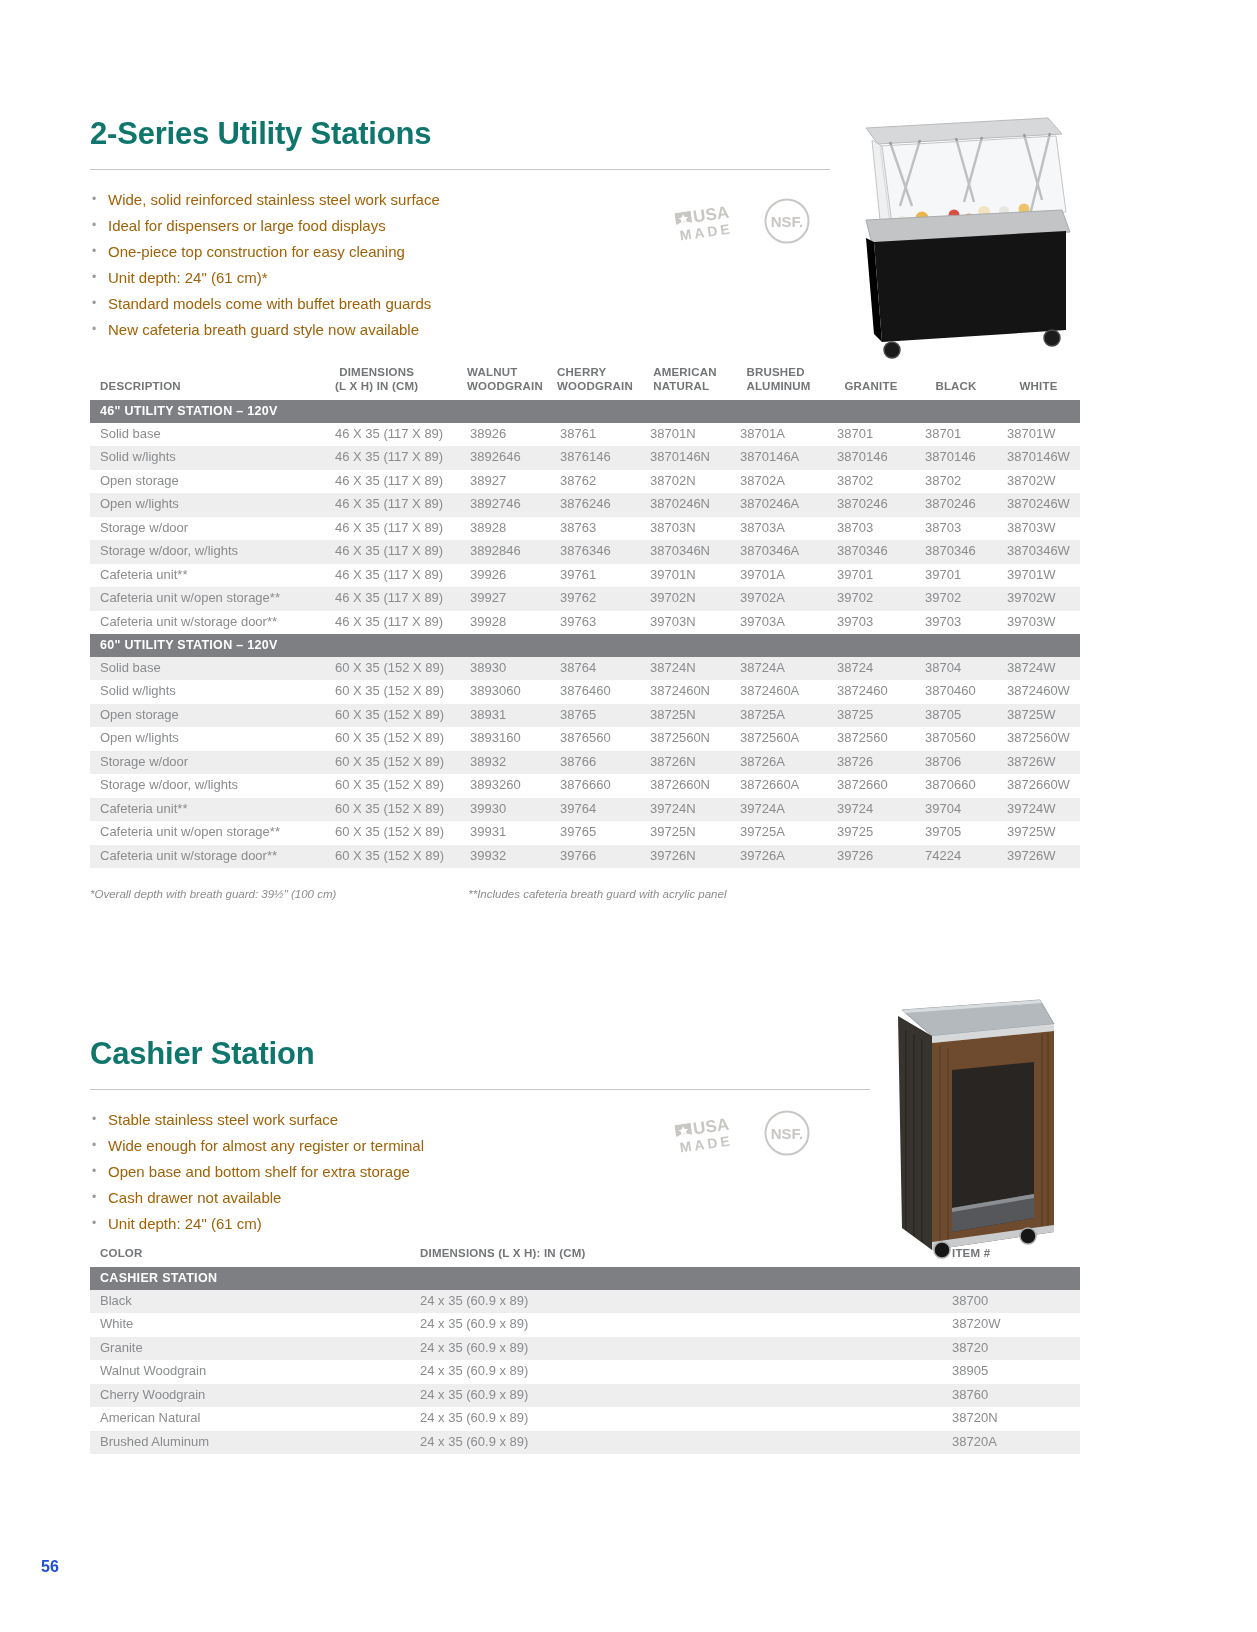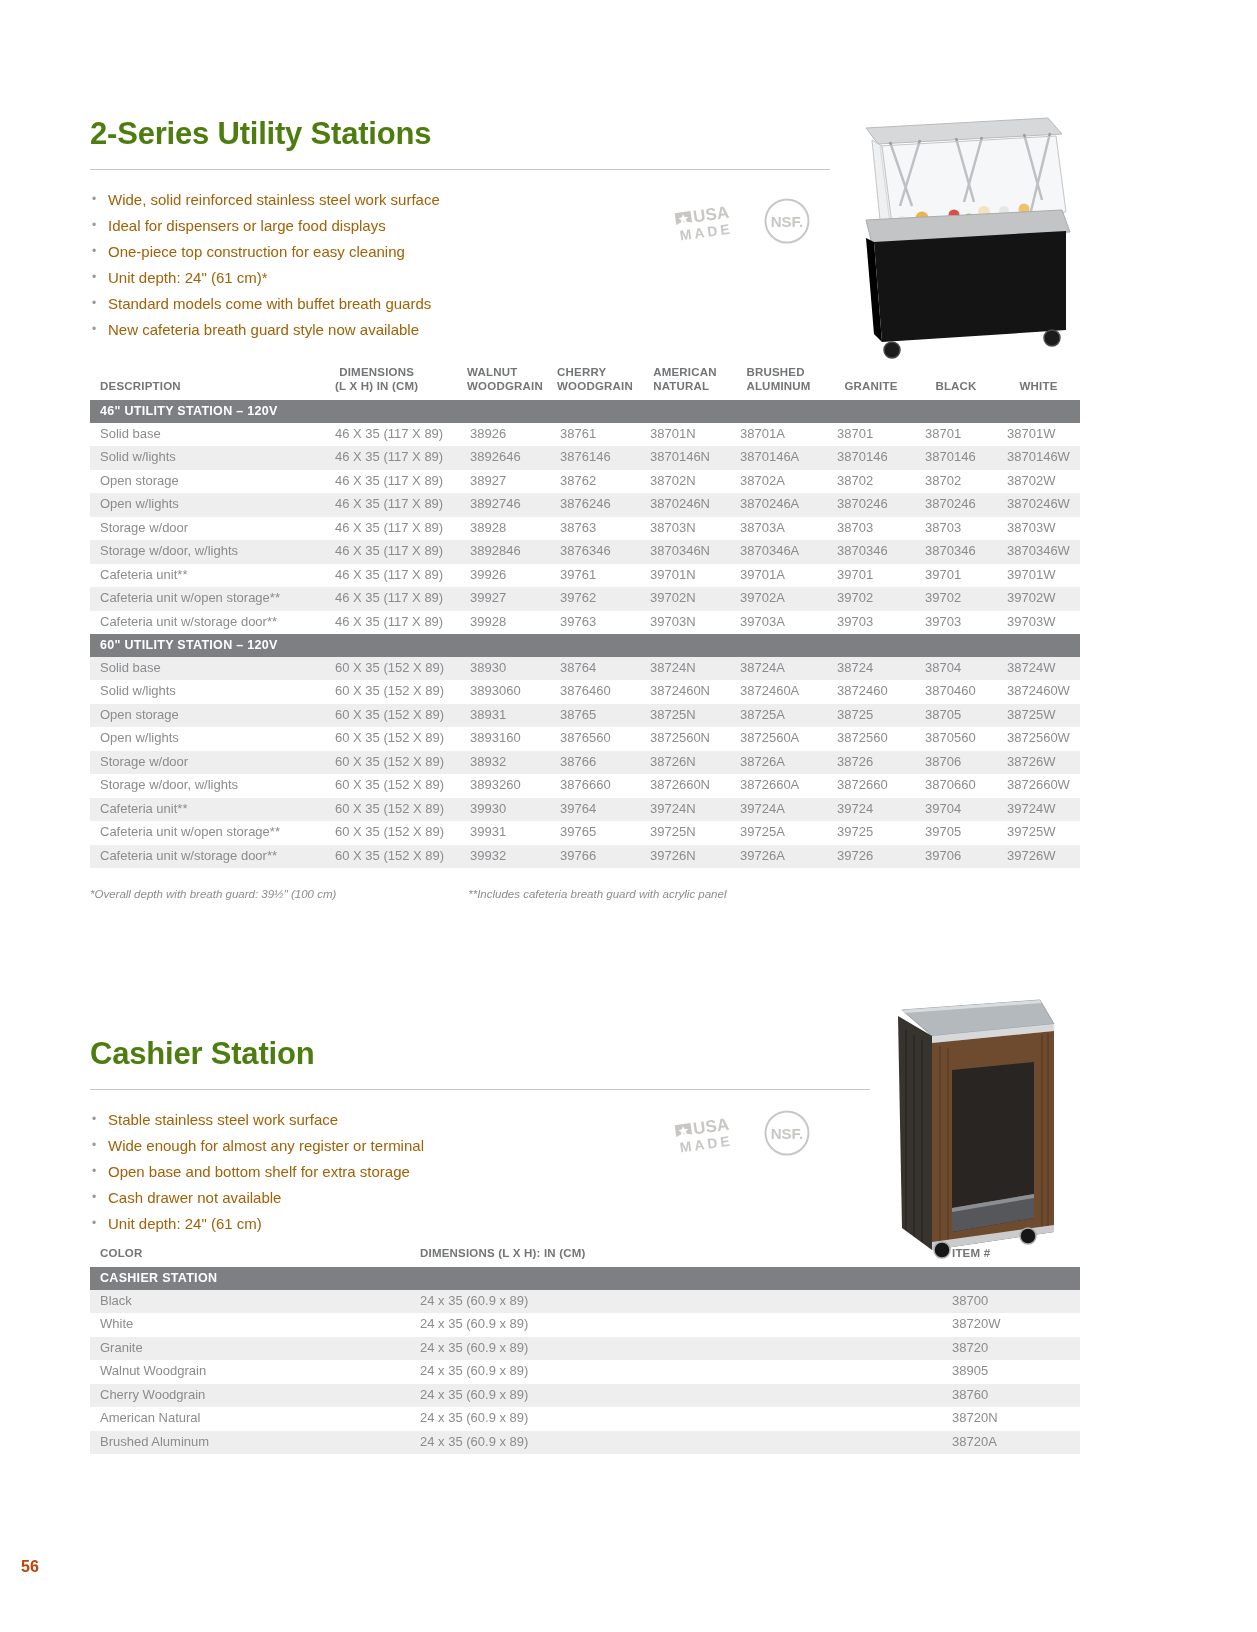--- a/index.html
+++ b/index.html
@@ -7,21 +7,21 @@
   body {
     width:1257px; height:1632px; position:relative;
     font-family:"Liberation Sans", sans-serif;
     -webkit-font-smoothing:antialiased;
   }
   .section { position:absolute; left:90px; width:990px; }
   #utility-section { top:116px; }
   #cashier-section { top:1036px; }
 
   .section-title {
-    font-size:31px; font-weight:700; color:#4d7c0f; letter-spacing:-0.2px;
+    font-size:31px; font-weight:700; color:#0f766e; letter-spacing:-0.2px;
   }
   .divider {
     border:none; border-top:1px solid #c6c7c9; margin-top:17px; width:740px;
   }
   #cashier-section .divider { width:780px; }
 
   ul.bullets { list-style:none; margin-top:22px; }
   ul.bullets li {
     position:relative; padding-left:18px; margin-bottom:11px;
     font-size:15px; color:#a16207; line-height:15px;
@@ -66,22 +66,22 @@
   #cashier-table td:nth-child(3), #cashier-table th:nth-child(3){padding-left:0}
 
   .footnotes { margin-top:20px; font-size:11.5px; font-style:italic; color:#8a8c8e; }
   .footnotes .fn1 { display:inline-block; width:375px; }
 
   
   #utility-photo { position:absolute; left:828px; top:110px; }
   #cashier-photo { position:absolute; left:876px; top:980px; }
 
   #page-number {
-    position:absolute; left:21px; top:1558px;
-    font-size:16px; font-weight:700; color:#c2410c;
+    position:absolute; left:41px; top:1558px;
+    font-size:16px; font-weight:700; color:#1d4ed8;
   }
 </style>
 </head>
 <body>
 
 <div class="section" id="utility-section">
   <h1 class="section-title">2-Series Utility Stations</h1>
   <hr class="divider">
   <ul class="bullets">
     <li>Wide, solid reinforced stainless steel work surface</li>
@@ -314,21 +314,21 @@
           <td>39725W</td>
         </tr>
         <tr class="alt">
           <td>Cafeteria unit w/storage door**</td>
           <td>60 X 35 (152 X 89)</td>
           <td>39932</td>
           <td>39766</td>
           <td>39726N</td>
           <td>39726A</td>
           <td>39726</td>
-          <td>39706</td>
+          <td>74224</td>
           <td>39726W</td>
         </tr>
       </tbody>
   </table>
 
   <div class="footnotes">
     <span class="fn1">*Overall depth with breath guard: 39½" (100 cm)</span>
     <span class="fn2">**Includes cafeteria breath guard with acrylic panel</span>
   </div>
 </div>

